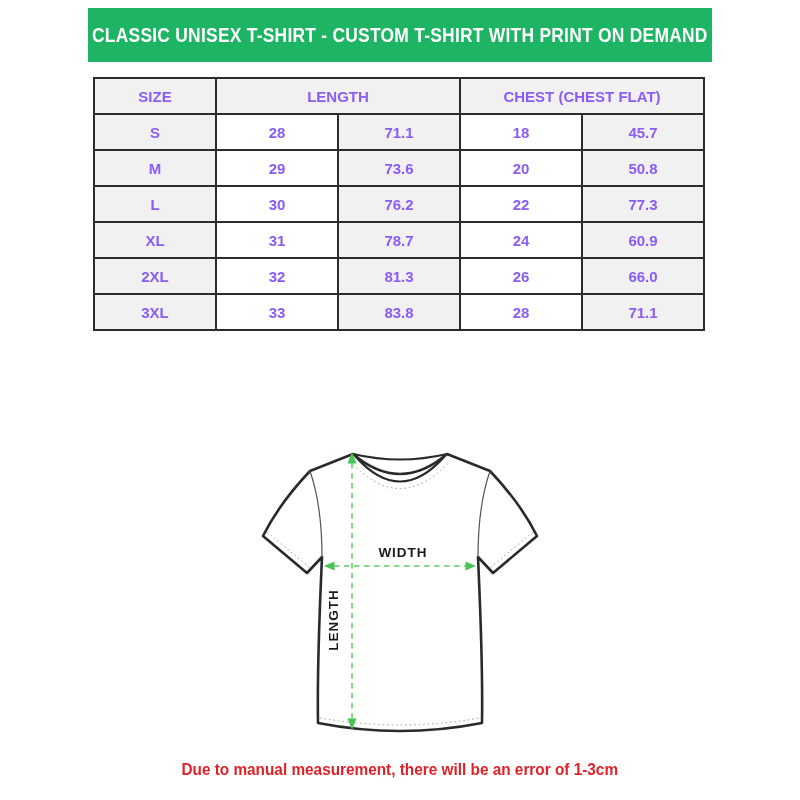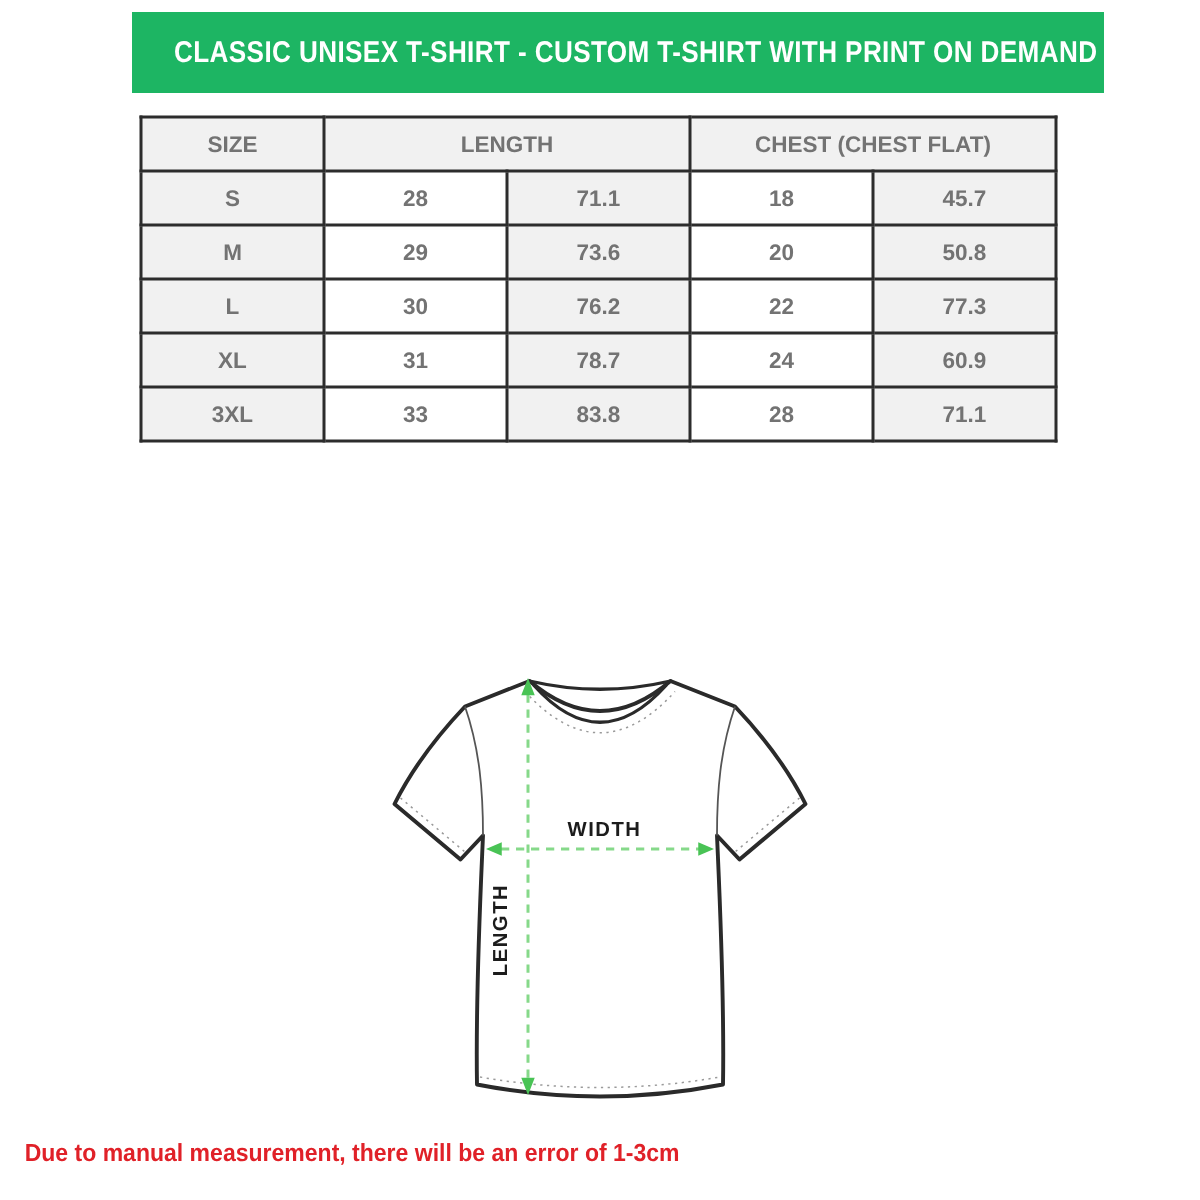--- a/index.html
+++ b/index.html
@@ -11,21 +11,21 @@
     background: #ffffff;
     overflow: hidden;
   }
 
   
   .banner {
     position: absolute;
     left: 88px; top: 8px;
     width: 624px; height: 54px;
     background: #1db563;
-    display: flex; align-items: center; justify-content: center; padding-left: 24px;
+    display: flex; align-items: center; justify-content: center;
   }
   .banner-title {
     color: #ffffff;
     font-weight: bold;
     font-size: 20px;
     letter-spacing: 0.3px;
     white-space: nowrap;
     transform: scaleX(0.87);
     transform-origin: center;
   }
@@ -38,21 +38,21 @@
     border-collapse: collapse;
     table-layout: fixed;
     border: 2px solid #2c2c2c;
   }
   .size-chart th, .size-chart td {
     border: 2px solid #2c2c2c;
     text-align: center;
     vertical-align: middle;
     font-weight: bold;
     font-size: 15px;
-    color: #737373;
+    color: #8b5cf6;
     padding: 0;
     background: #ffffff;
   }
   .size-chart tr { height: 36px; }
   .size-chart .shade { background: #f1f1f1; }
 
   
   .tshirt-wrap {
     position: absolute;
     left: 250px; top: 438px;
@@ -63,21 +63,21 @@
   .seam-line     { fill: none;   stroke: #555555; stroke-width: 1.2; }
   .stitch-line   { fill: none;   stroke: #9a9a9a; stroke-width: 1;  stroke-dasharray: 1.5,3; }
   .arrow-dash    { fill: none;   stroke-width: 2; stroke-dasharray: 5.5,4.5; }
   .diagram-label { font-family: "Liberation Sans", sans-serif; font-size: 13.5px; font-weight: bold; fill: #1c1c1c; letter-spacing: 1px; }
 
   
   .footnote {
     position: absolute;
     left: 0; top: 760px;
     width: 800px;
-    text-align: left;
+    text-align: center;
   }
   .footnote span {
     display: inline-block;
     color: #e02128;
     font-weight: bold;
     font-size: 16.5px;
     transform: scaleX(0.93);
     transform-origin: center;
     white-space: nowrap;
   }
@@ -127,20 +127,27 @@
         <td class="shade">76.2</td>
         <td>22</td>
         <td class="shade">77.3</td>
       </tr>
       <tr>
         <td class="shade">XL</td>
         <td>31</td>
         <td class="shade">78.7</td>
         <td>24</td>
         <td class="shade">60.9</td>
+      </tr>
+      <tr>
+        <td class="shade">2XL</td>
+        <td>32</td>
+        <td class="shade">81.3</td>
+        <td>26</td>
+        <td class="shade">66.0</td>
       </tr>
       <tr>
         <td class="shade">3XL</td>
         <td>33</td>
         <td class="shade">83.8</td>
         <td>28</td>
         <td class="shade">71.1</td>
       </tr>
     </tbody>
   </table>

